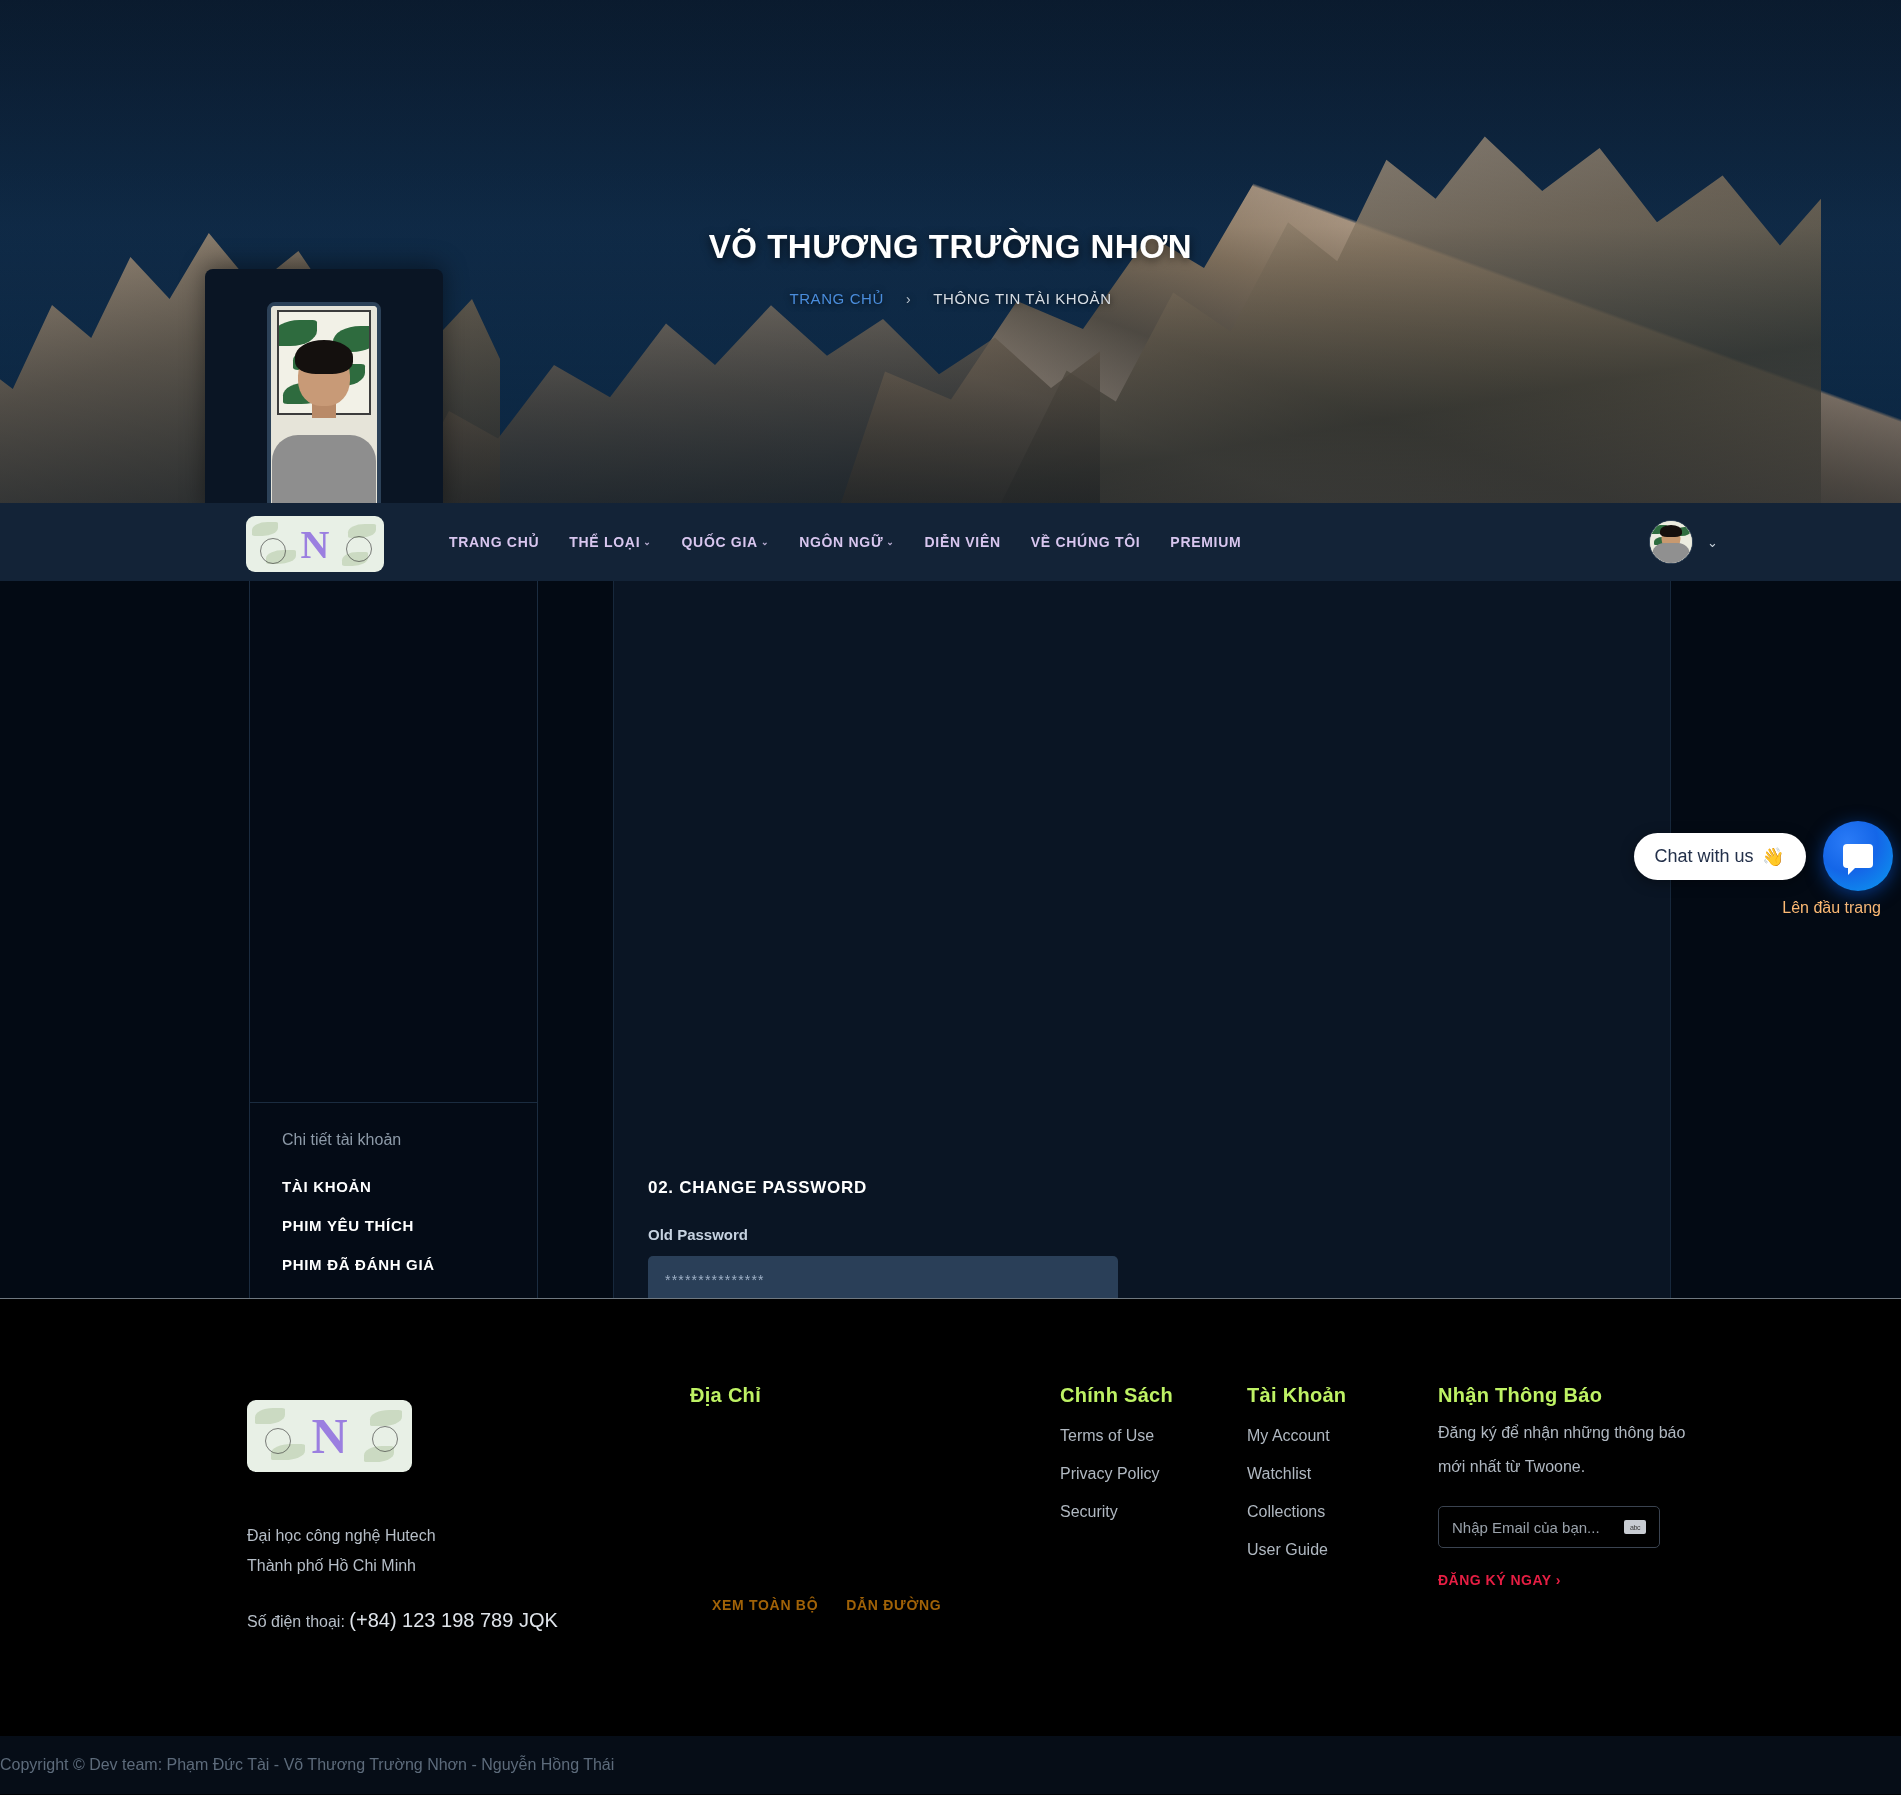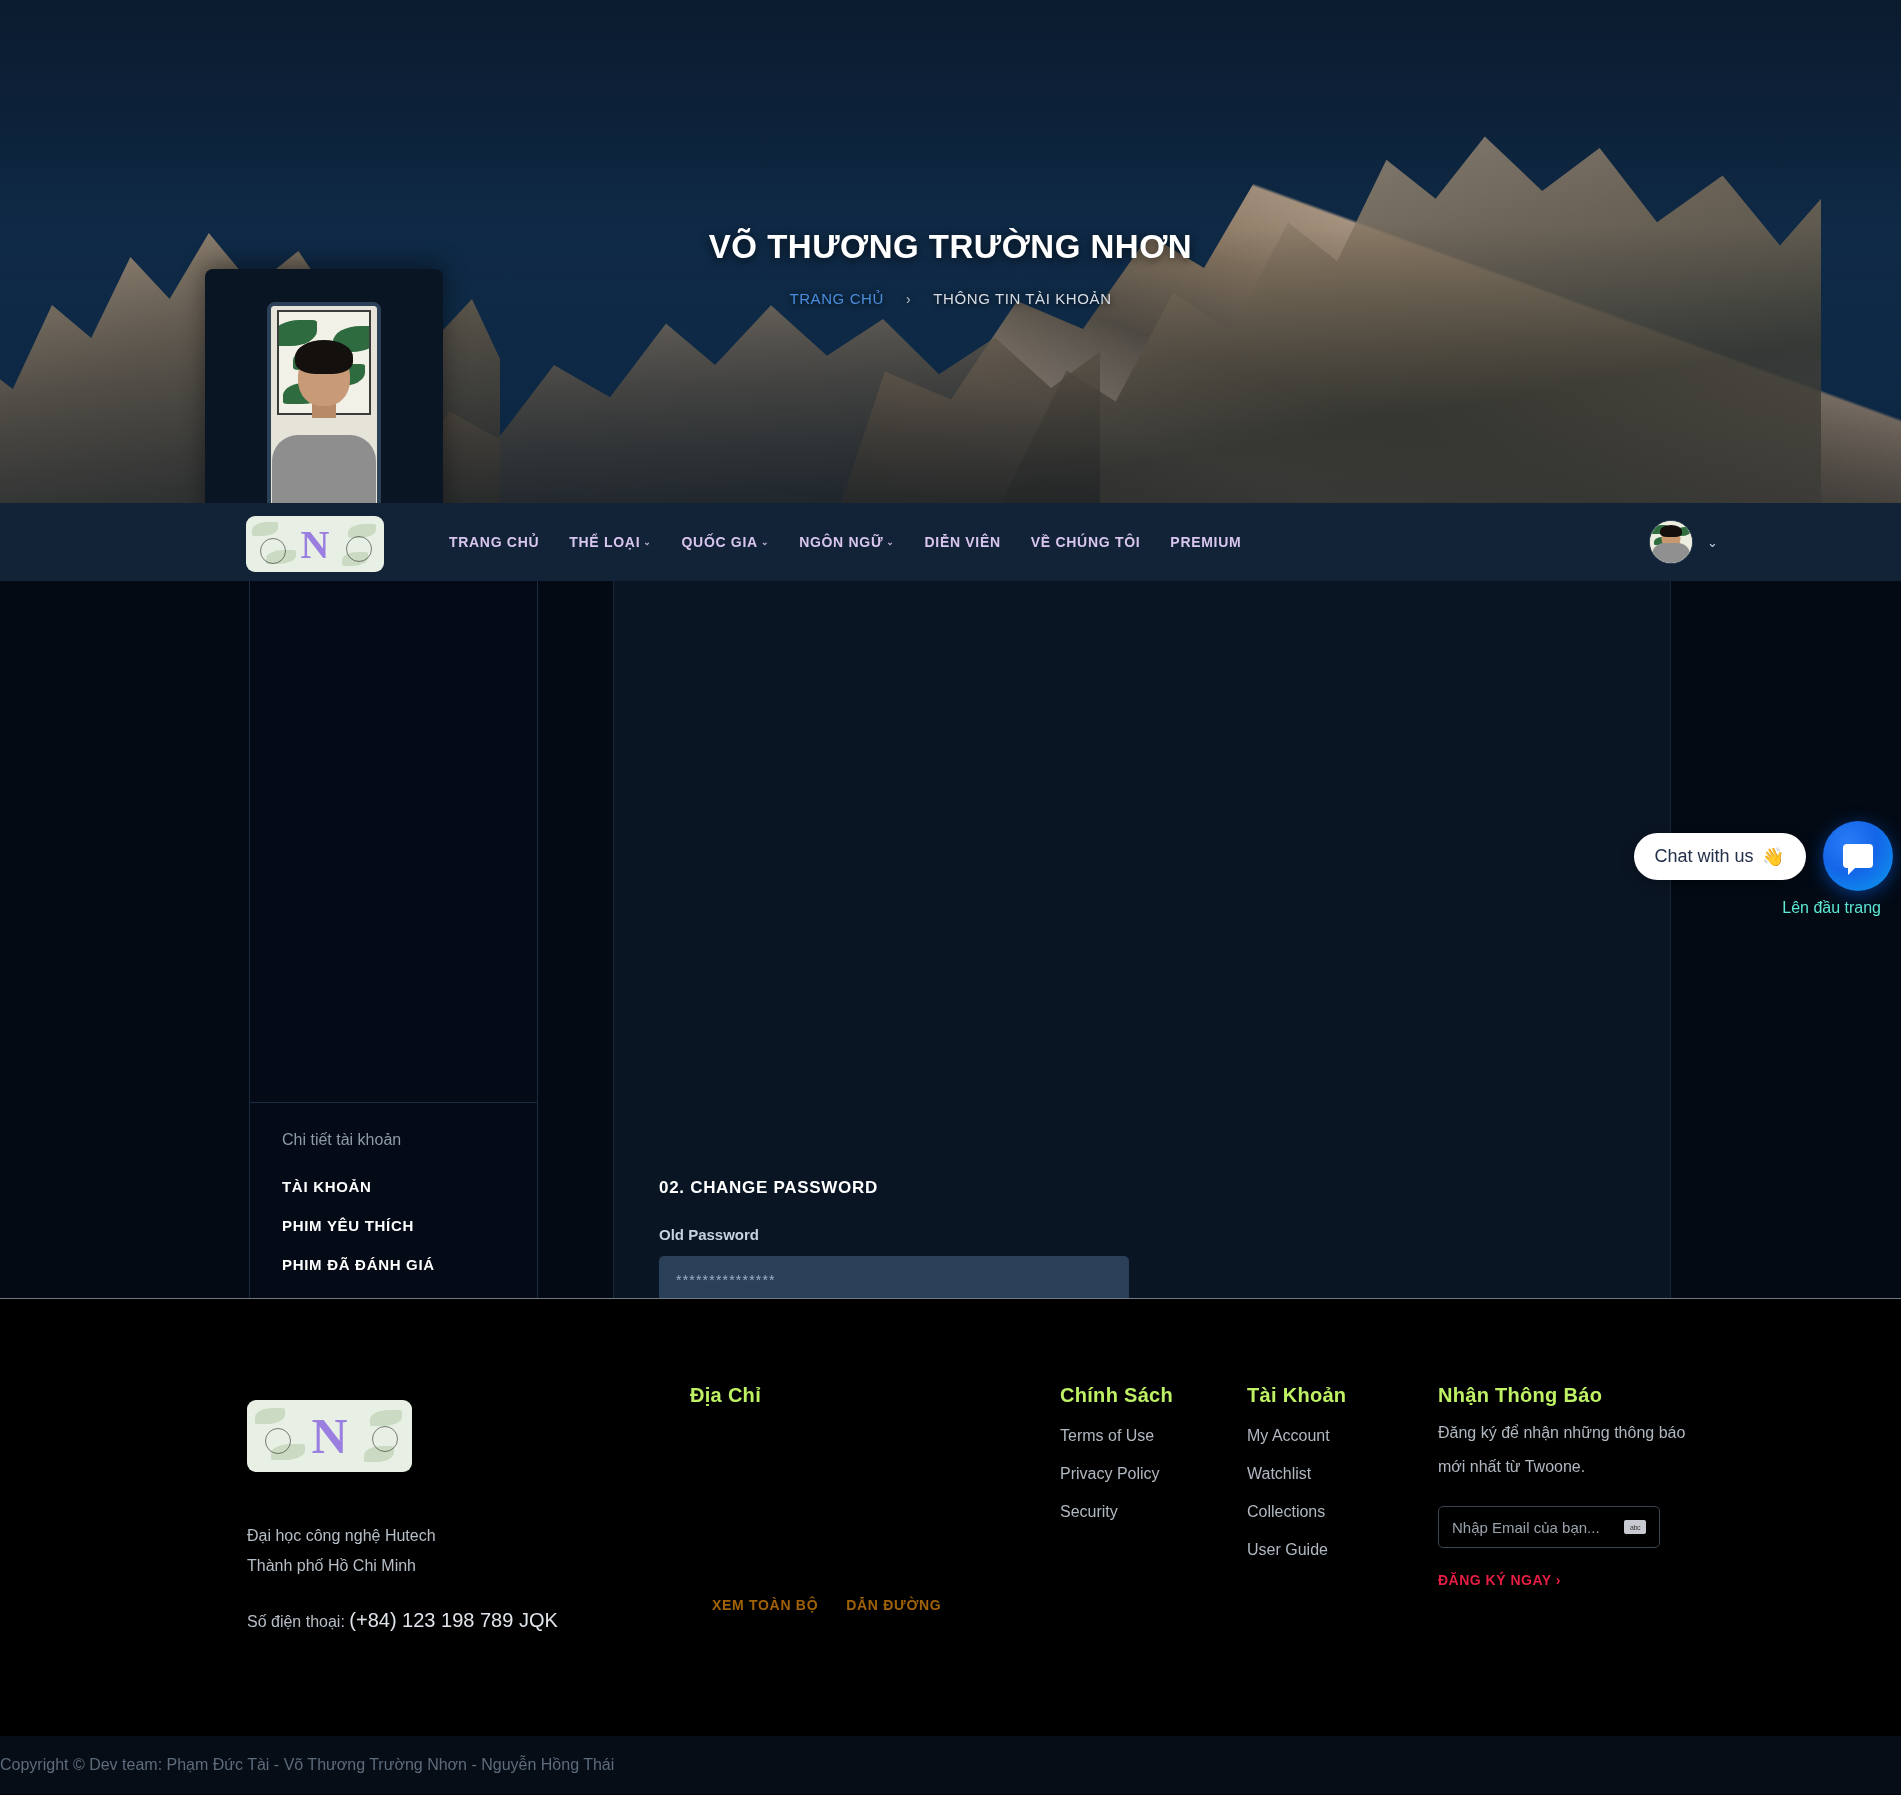--- a/index.html
+++ b/index.html
@@ -216,21 +216,21 @@
   }
 
   .panel {
     position: absolute;
     left: 613px; top: -90px;
     width: 1058px; height: 1170px;
     border: 1px solid #17283c;
     border-radius: 3px;
     background: #0a1524;
   }
-  .panel-inner { padding: 0 45px; }
+  .panel-inner { padding: 0 34px; }
   .panel-title {
     color: #ffffff;
     font-size: 17px;
     font-weight: 700;
     letter-spacing: .7px;
     padding-top: 686px;
   }
   .field { margin-top: 28px; }
   .field-label {
     color: #c6d2e0;
@@ -287,21 +287,21 @@
   }
   .chat-fab-icon::after {
     content: ""; position: absolute;
     left: 5px; bottom: -7px;
     border-left: 8px solid #ffffff;
     border-bottom: 8px solid transparent;
   }
   .to-top {
     position: absolute;
     right: 20px; top: 318px;
-    color: #5eead4;
+    color: #fdba74;
     font-size: 16px;
     z-index: 40;
     cursor: pointer;
   }
 
   
   .footer {
     position: relative;
     width: 1901px;
     height: 496px;

